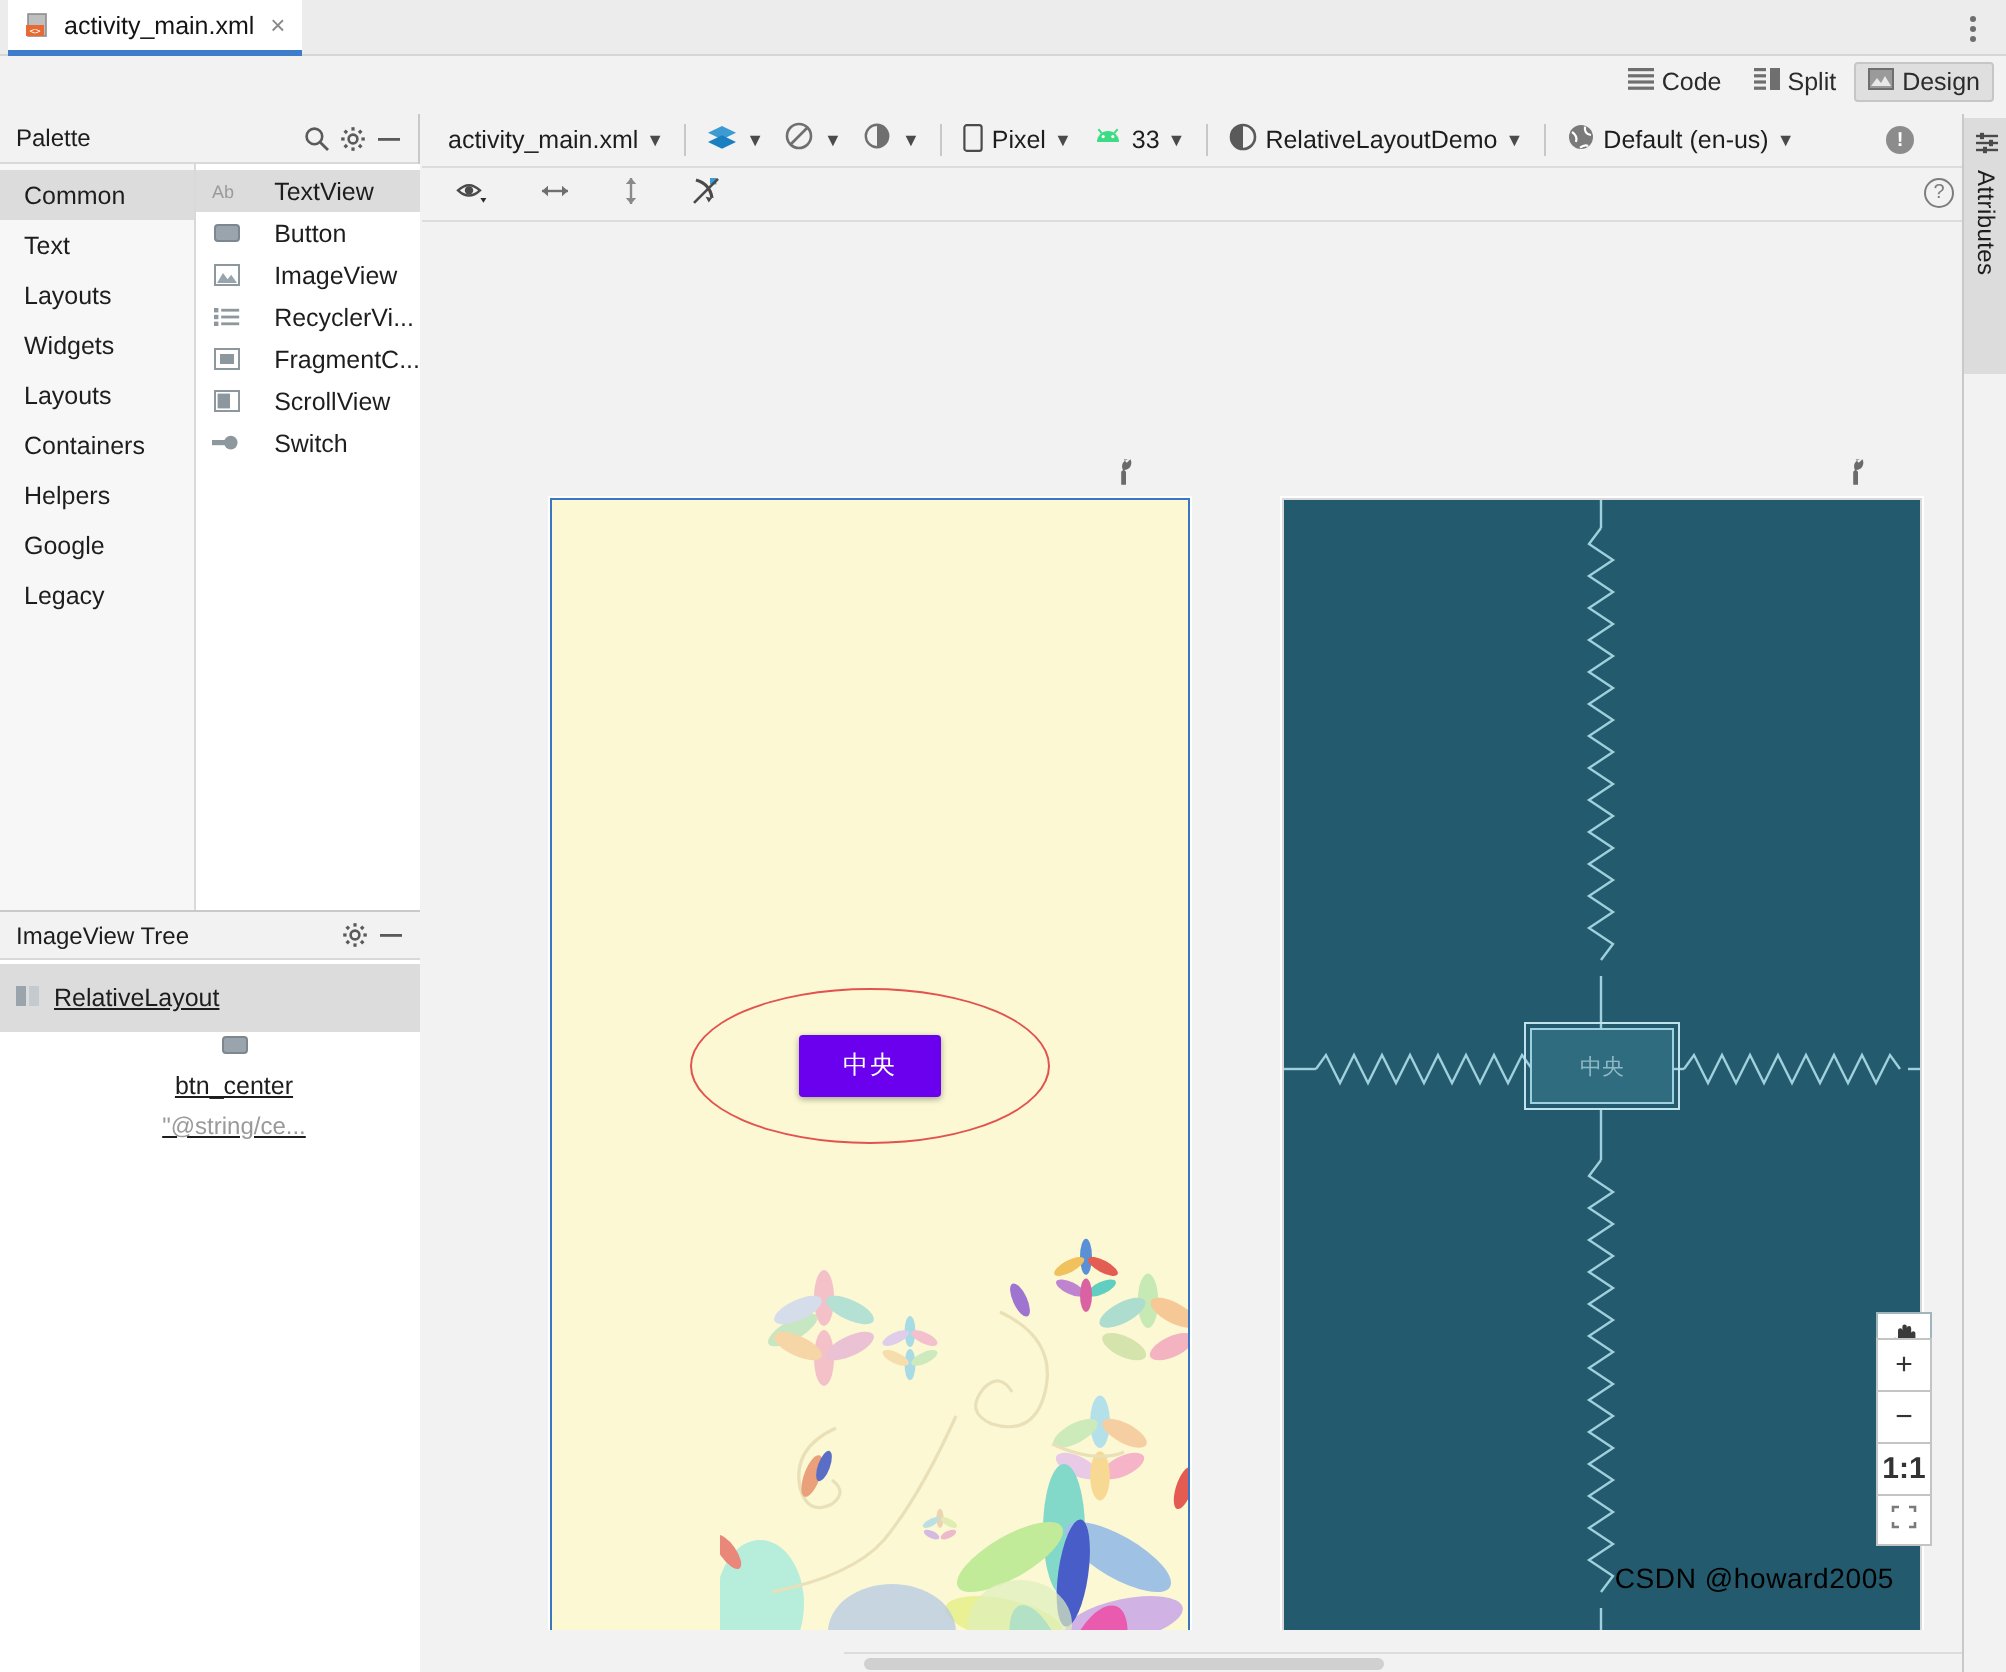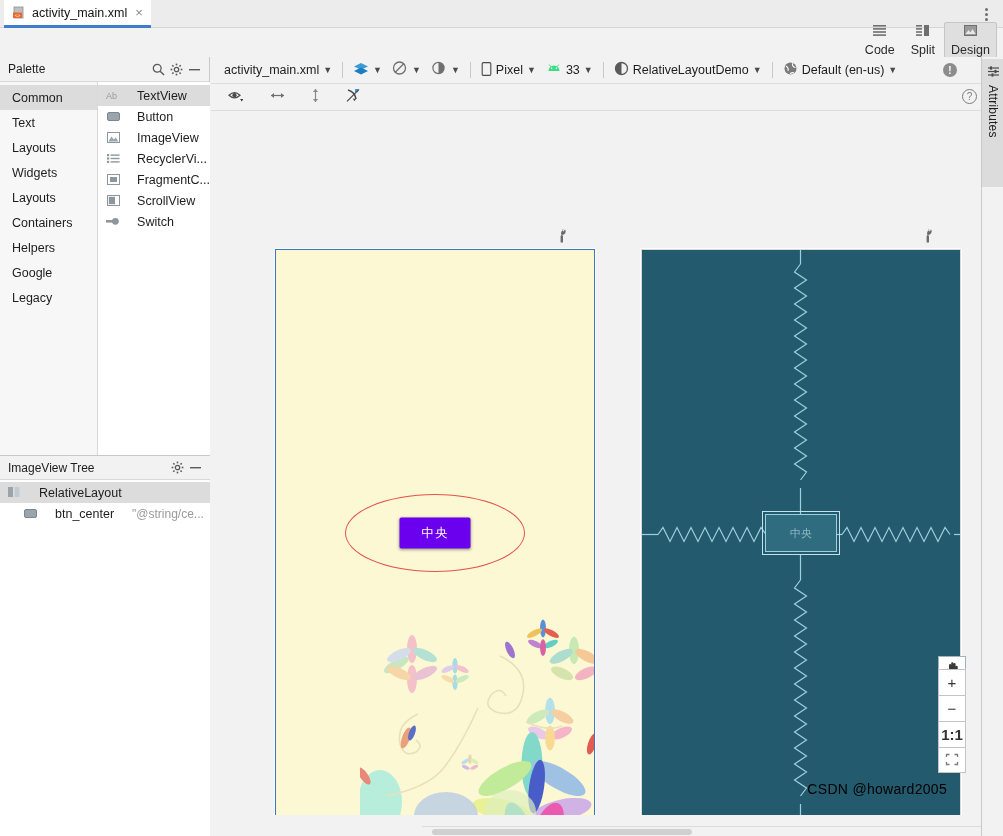--- a/index.html
+++ b/index.html
@@ -36,21 +36,21 @@
   .kebab i { width: 3px; height: 3px; background: #6e6e6e; border-radius: 50%; display: block; }
 
   
   .viewmodes {
     position: absolute; right: 6px; top: 30px; height: 22px;
     display: flex; align-items: center; gap: 2px;
   }
   .vm {
     display: flex; align-items: center; gap: 4px;
     padding: 2px 6px; font-size: 12.5px; color: #2b2b2b;
-    border: 1px solid transparent; border-radius: 2px; flex-direction: column;
+    border: 1px solid transparent; border-radius: 2px;
   }
   .vm.active { background: #dfdfdf; border-color: #c6c6c6; }
 
   
   .leftcol {
     position: absolute; left: 0; top: 57px; width: 210px; height: 779px;
     background: #f2f2f2; border-right: 1px solid #c9c9c9;
   }
   .panel-head {
     height: 25px; display: flex; align-items: center;
@@ -66,23 +66,23 @@
   .pal-cat.sel { background: #dcdcdc; }
   .pal-items { flex: 1; background: #ffffff; padding-top: 3px; }
   .pal-item { height: 21px; display: flex; align-items: center; gap: 16px; padding-left: 8px; font-size: 12.5px; color: #1d1d1d; }
   .pal-item.sel { background: #dcdcdc; }
   .pal-item .ico { width: 15px; height: 13px; display: inline-flex; align-items: center; justify-content: center; flex: 0 0 15px; }
 
   .ctree-head { position: absolute; left: 0; top: 398px; width: 210px; height: 25px;
                 display:flex; align-items:center; padding: 0 6px 0 8px;
                 background:#f2f2f2; border-top:1px solid #c9c9c9; border-bottom:1px solid #d9d9d9; }
   .ctree-body { position: absolute; left: 0; top: 423px; width: 210px; height: 356px; background: #ffffff; padding-top: 2px; }
-  .ctree-row { height: 21px; display:flex; align-items:center; gap:18px; padding-left: 8px; font-size: 12.5px; }
+  .ctree-row { height: 34px; display:flex; align-items:center; gap:6px; padding-left: 8px; font-size: 12.5px; text-decoration: underline; }
   .ctree-row.sel { background: #dcdcdc; }
-  .ctree-row.indent { padding-left: 24px; }
+  .ctree-row.indent { padding-left: 24px; flex-direction: column; }
   .ctree-val { color: #9a9a9a; font-size: 12px; }
 
   
   .editor { position: absolute; left: 211px; top: 57px; right: 0; bottom: 0; background: #f2f2f2; }
 
   .tb1 {
     position: absolute; left: 0; top: 0; right: 0; height: 27px;
     display: flex; align-items: center; gap: 0; background: #f2f2f2;
     border-bottom: 1px solid #dcdcdc; padding-left: 8px;
   }

